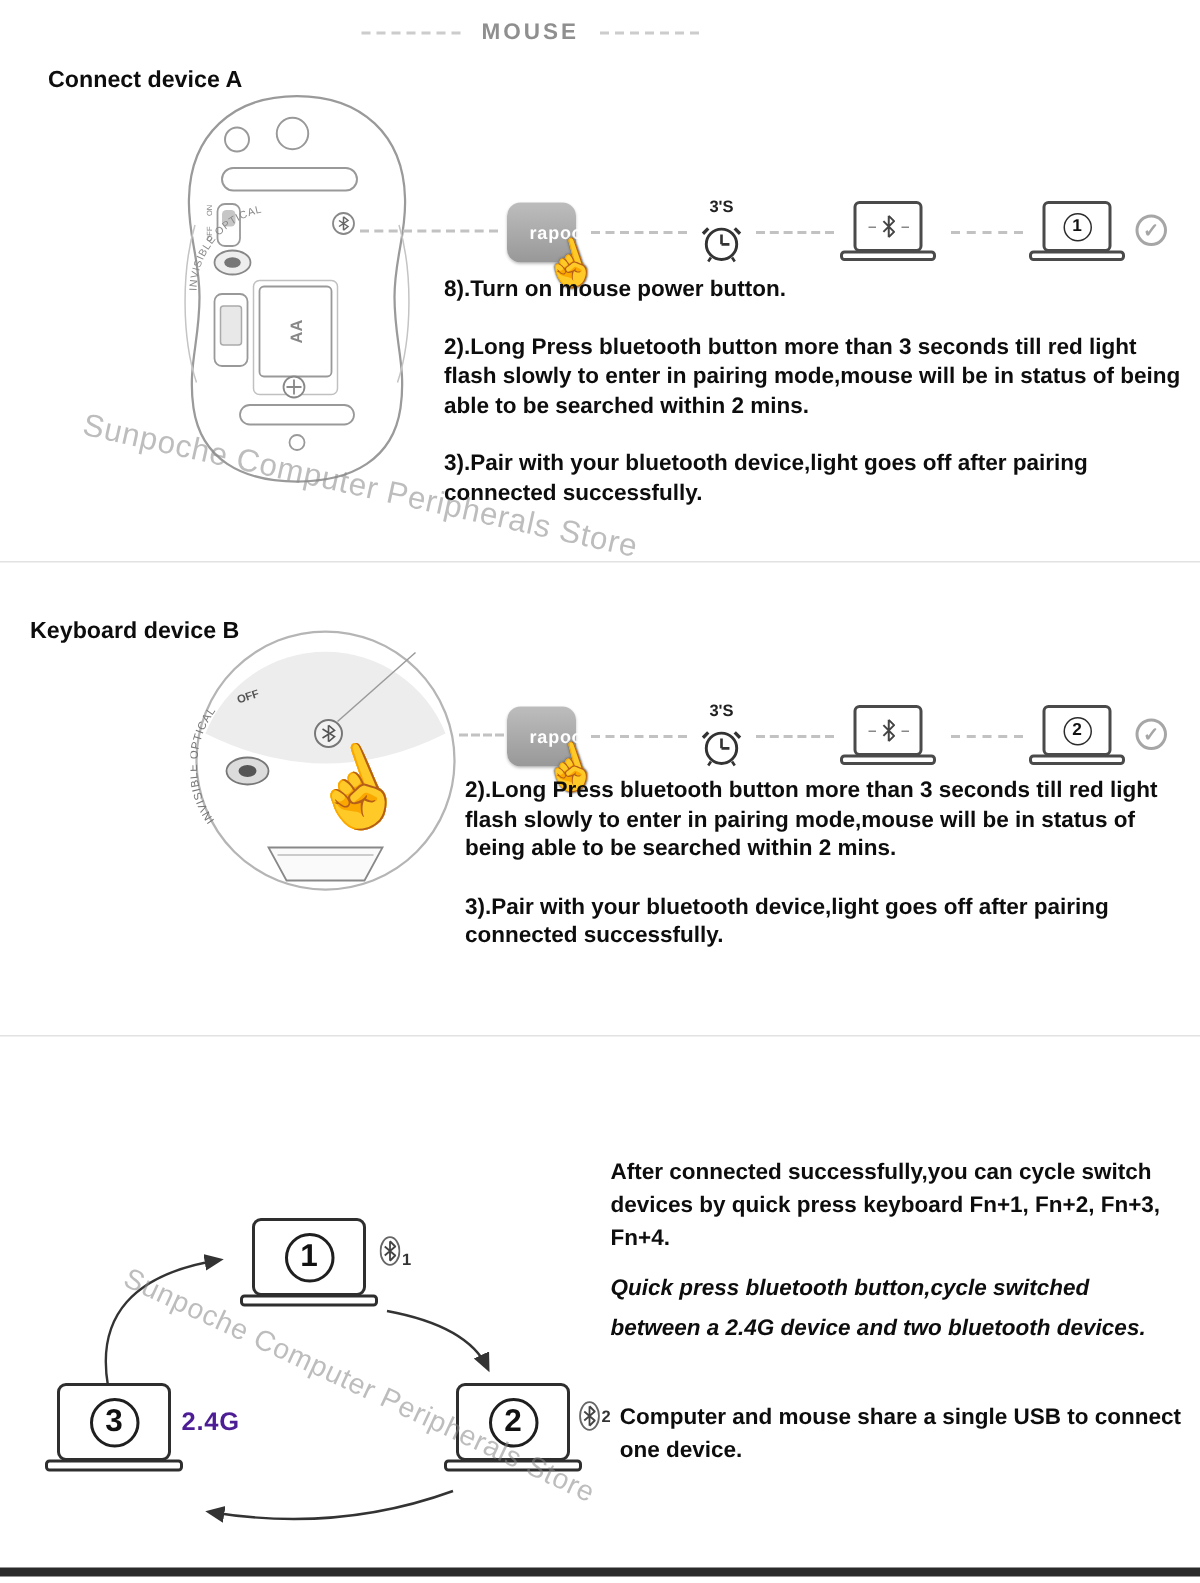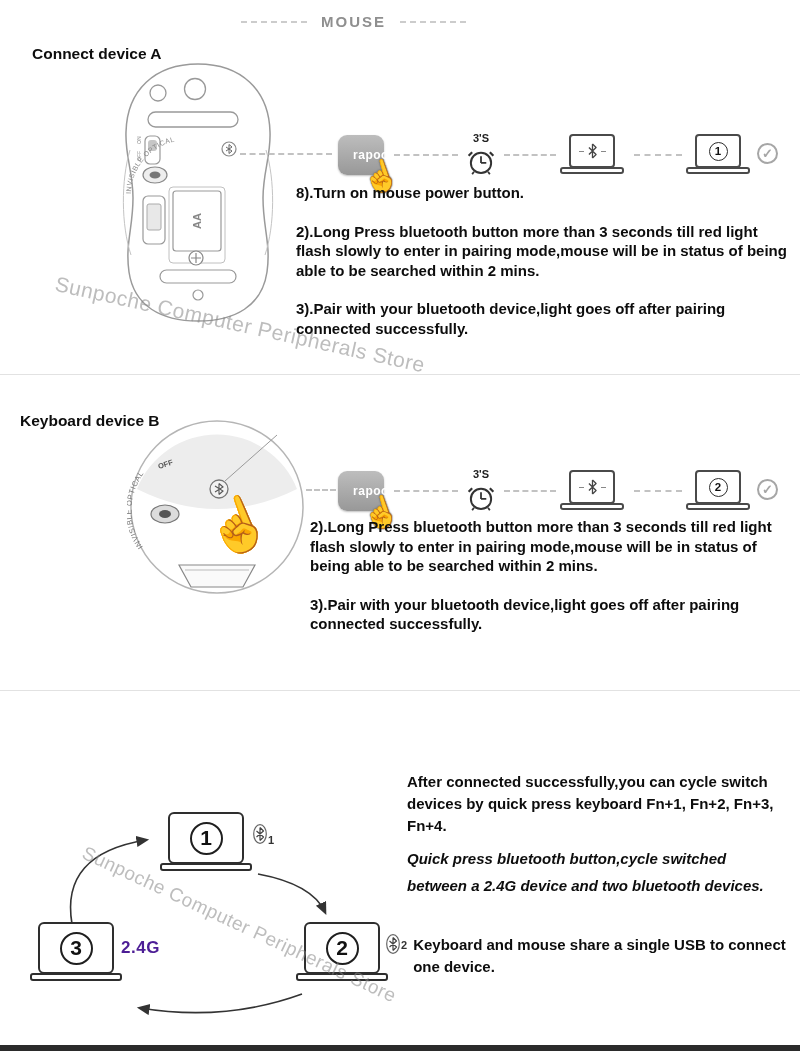--- a/index.html
+++ b/index.html
@@ -269,18 +269,18 @@
 <div class="b-par lh22" style="left:407px; top:771px; width:382px;">After connected successfully,you can cycle switch devices by quick press keyboard Fn+1, Fn+2, Fn+3, Fn+4.</div>
 <div class="b-par lh27" style="left:407px; top:845px; width:382px;">Quick press bluetooth button,cycle switched between a 2.4G device and two bluetooth devices.</div>
 <div class="b-par lh22 p3-wrap" style="left:386px; top:934px; width:404px;">
   <span class="bt-badge" style="position:static;">
     <svg width="14" height="20" viewBox="0 0 14 20">
       <ellipse cx="7" cy="10" rx="6.3" ry="9.3" fill="none" stroke="#666" stroke-width="1.2"></ellipse>
       <path d="M7 3.5 L7 16.5 M7 3.5 L10.5 7 L3.5 13 M7 16.5 L10.5 13 L3.5 7" fill="none" stroke="#444" stroke-width="1.2" stroke-linejoin="round"></path>
     </svg>
     <span class="bt-sub">2</span>
   </span>
-  <span style="flex:1;">Keyboard and mouse share a single USB to connect one device.</span>
+  <span style="flex:1;">Computer and mouse share a single USB to connect one device.</span>
 </div>
 
 <div class="watermark" style="left:88px; top:842px; transform:rotate(25deg); font-size:19px;">Sunpoche Computer Peripherals Store</div>
 
 <div class="bottom-bar"></div>
 
 </body></html>

